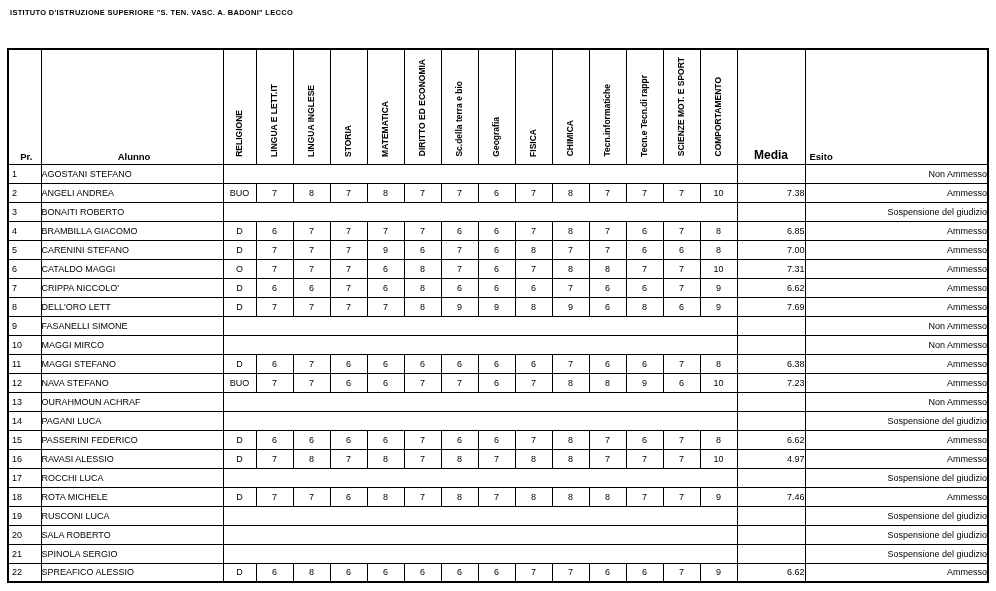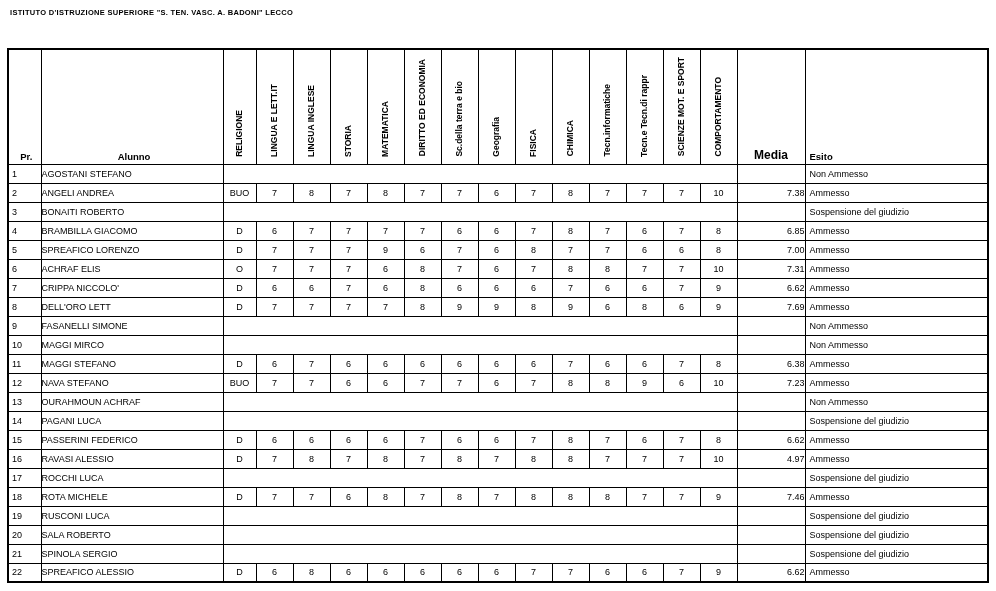--- a/index.html
+++ b/index.html
@@ -54,21 +54,21 @@
     white-space: nowrap;
     line-height: 1;
     max-height: 110px;
   }
 
   td { font-size: 9px; }
   td.pr     { text-align: left; padding-left: 3px; }
   td.name   { text-align: left; }
   td.grade  { text-align: center; }
   td.media  { text-align: right; }
-  td.esito  { text-align: left; padding-left: 4px; }
+  td.esito  { text-align: right; padding-left: 4px; }
 </style>
 </head>
 <body>
 
 <div class="doc-header">
   <div class="institute">ISTITUTO D'ISTRUZIONE SUPERIORE "S. TEN. VASC. A. BADONI" LECCO</div>
 </div>
 
 <table class="grades">
   <colgroup>
@@ -163,41 +163,41 @@
         <td class="grade">8</td>
         <td class="grade">7</td>
         <td class="grade">6</td>
         <td class="grade">7</td>
         <td class="grade">8</td>
         <td class="media">6.85</td>
         <td class="esito">Ammesso</td>
       </tr>
       <tr>
         <td class="pr">5</td>
-        <td class="name">SPREAFICO LORENZO</td>
+        <td class="name">CARENINI STEFANO</td>
         <td class="grade">D</td>
         <td class="grade">7</td>
         <td class="grade">7</td>
         <td class="grade">7</td>
         <td class="grade">9</td>
         <td class="grade">6</td>
         <td class="grade">7</td>
         <td class="grade">6</td>
         <td class="grade">8</td>
         <td class="grade">7</td>
         <td class="grade">7</td>
         <td class="grade">6</td>
         <td class="grade">6</td>
         <td class="grade">8</td>
         <td class="media">7.00</td>
         <td class="esito">Ammesso</td>
       </tr>
       <tr>
         <td class="pr">6</td>
-        <td class="name">ACHRAF ELIS</td>
+        <td class="name">CATALDO MAGGI</td>
         <td class="grade">O</td>
         <td class="grade">7</td>
         <td class="grade">7</td>
         <td class="grade">7</td>
         <td class="grade">6</td>
         <td class="grade">8</td>
         <td class="grade">7</td>
         <td class="grade">6</td>
         <td class="grade">7</td>
         <td class="grade">8</td>

